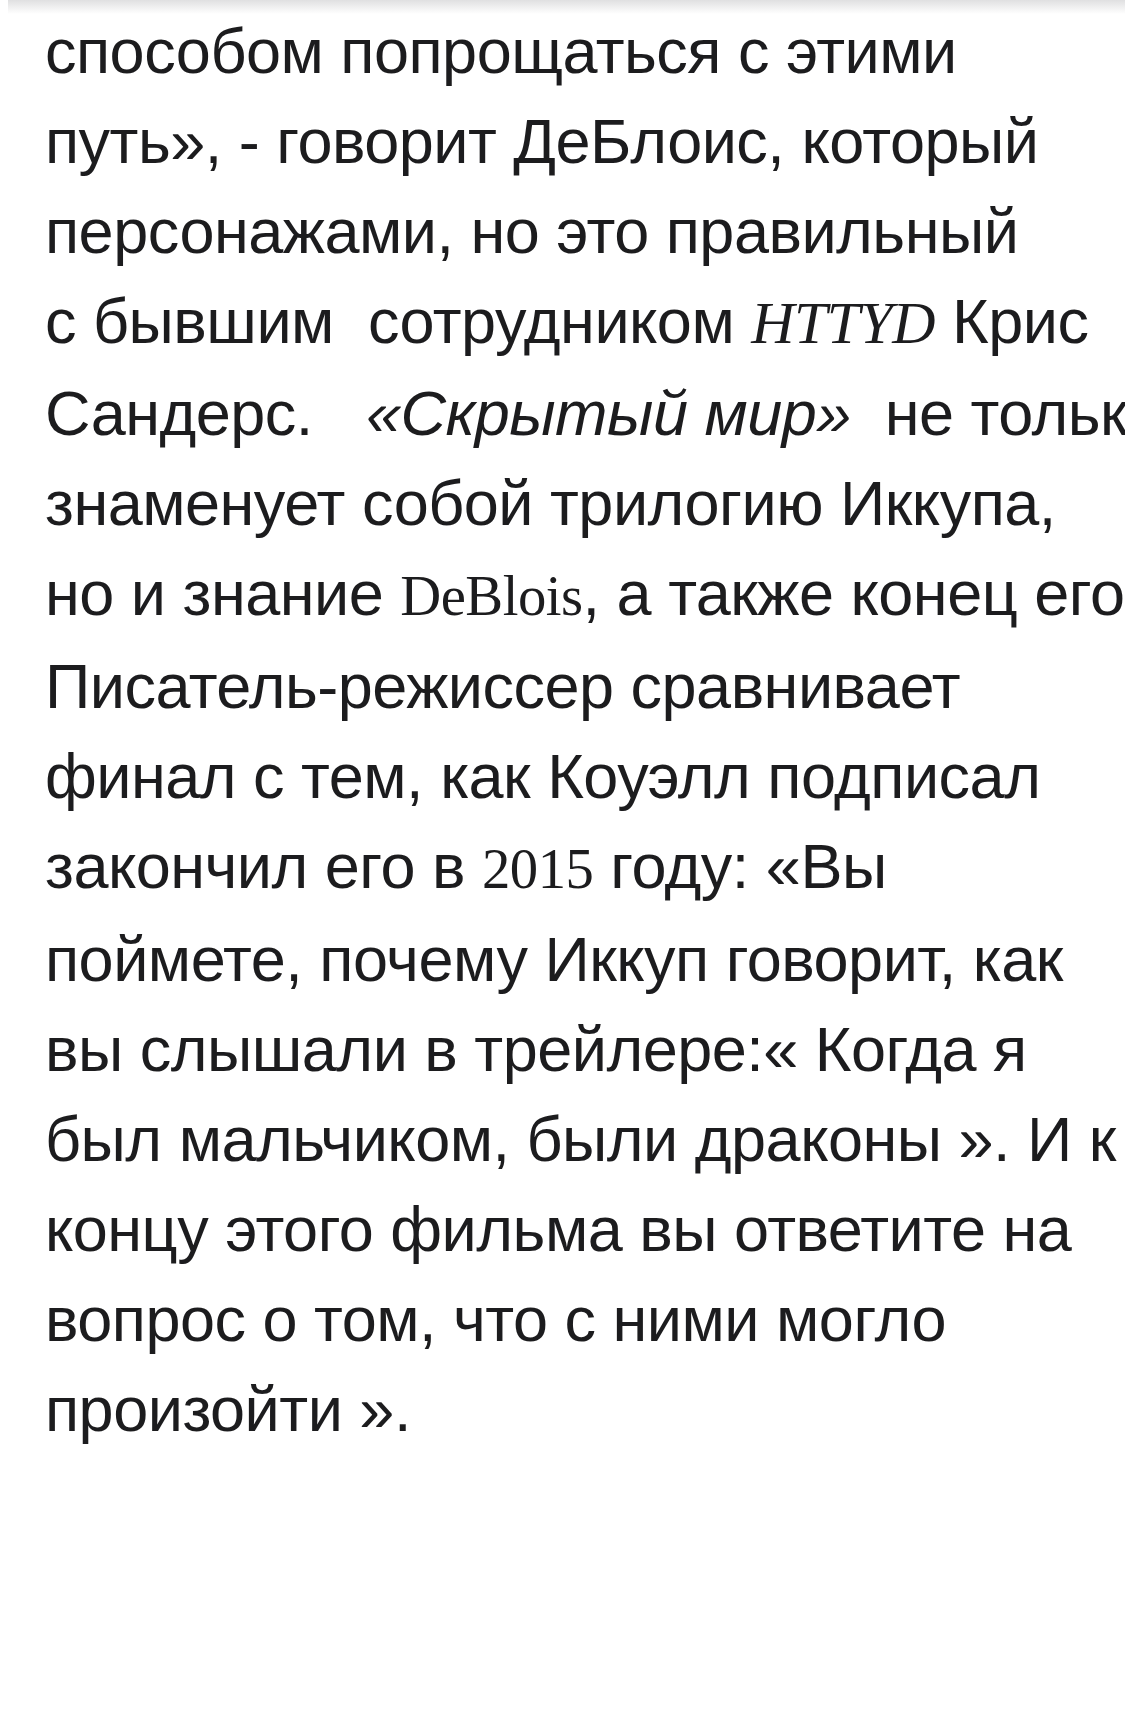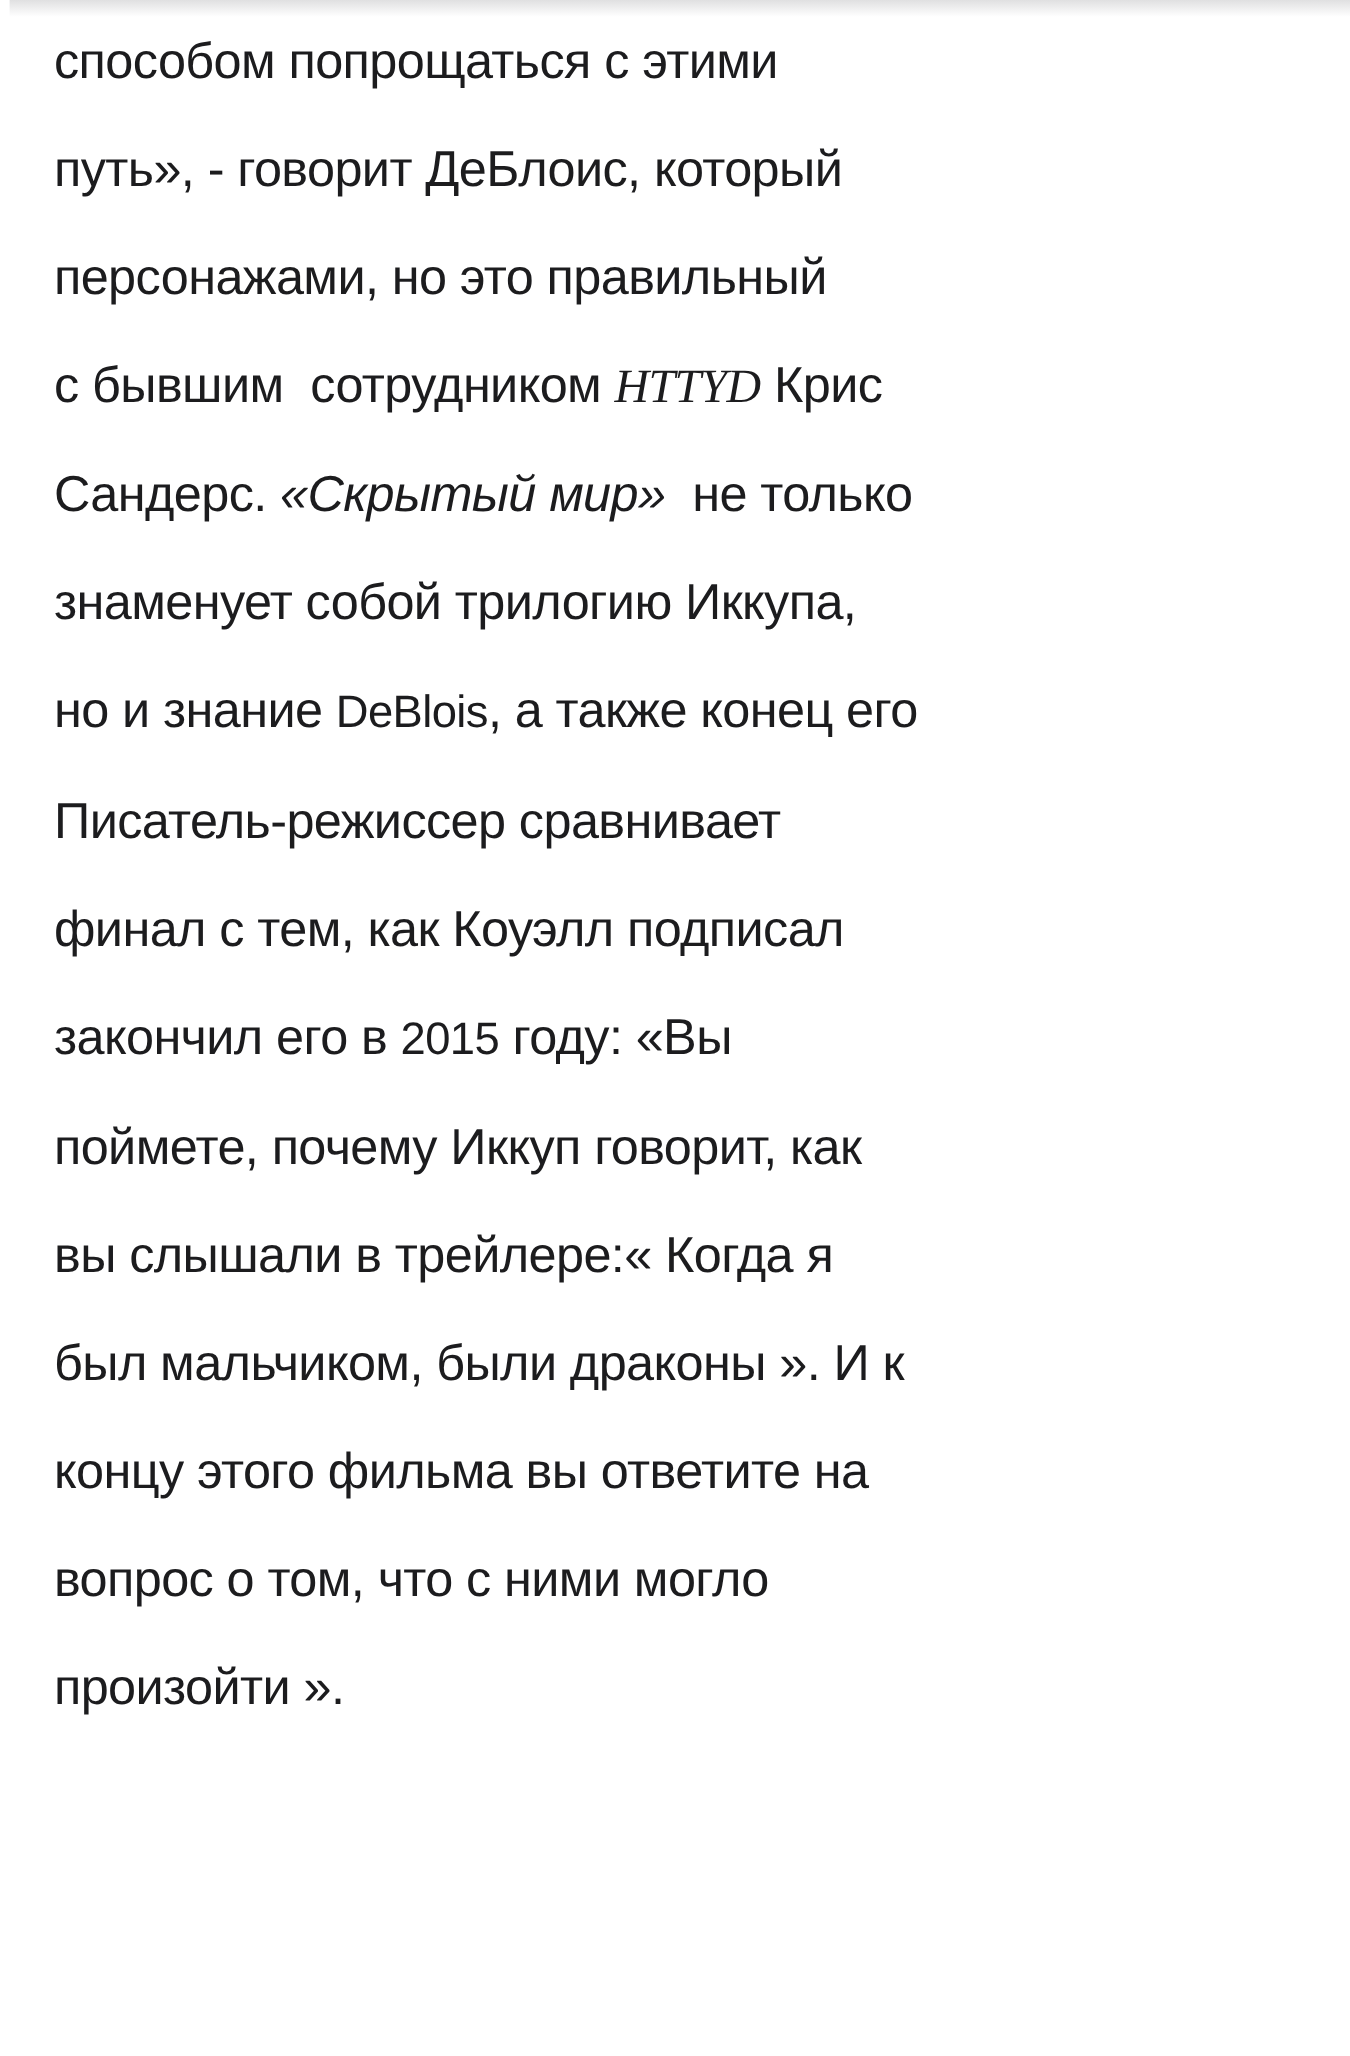--- a/index.html
+++ b/index.html
@@ -24,38 +24,39 @@
   .article {
     position: absolute;
     top: 0;
     left: 0;
     width: 1125px;
     padding: 6px 0 0 45px;
     box-sizing: border-box;
     color: var(--text-color, #1c1c1e);
   }
   .line {
-    font-size: 42px;
+    font-size: 63px;
     line-height: 90px;
     letter-spacing: -0.5px;
     white-space: pre; 
   }
   
   .seg-serif-italic {
     font-family: "Liberation Serif", serif;
     font-style: italic;
     font-size: 0.95em;
   }
   .seg-serif {
-    font-family: Liberation Sans, sans-serif;
+    font-family: Liberation Serif, serif;
     font-size: 0.9em;
   }
   
   .seg-sans-italic {
     font-style: italic;
+    margin-left: 36px;
   }
 </style>
 </head>
 <body style="background: rgb(255, 255, 255);">
 
 <div class="top-shadow"></div>
 
 <main class="article">
   <div id="article-text">
       <div class="line"><span>способом попрощаться с этими</span></div>

